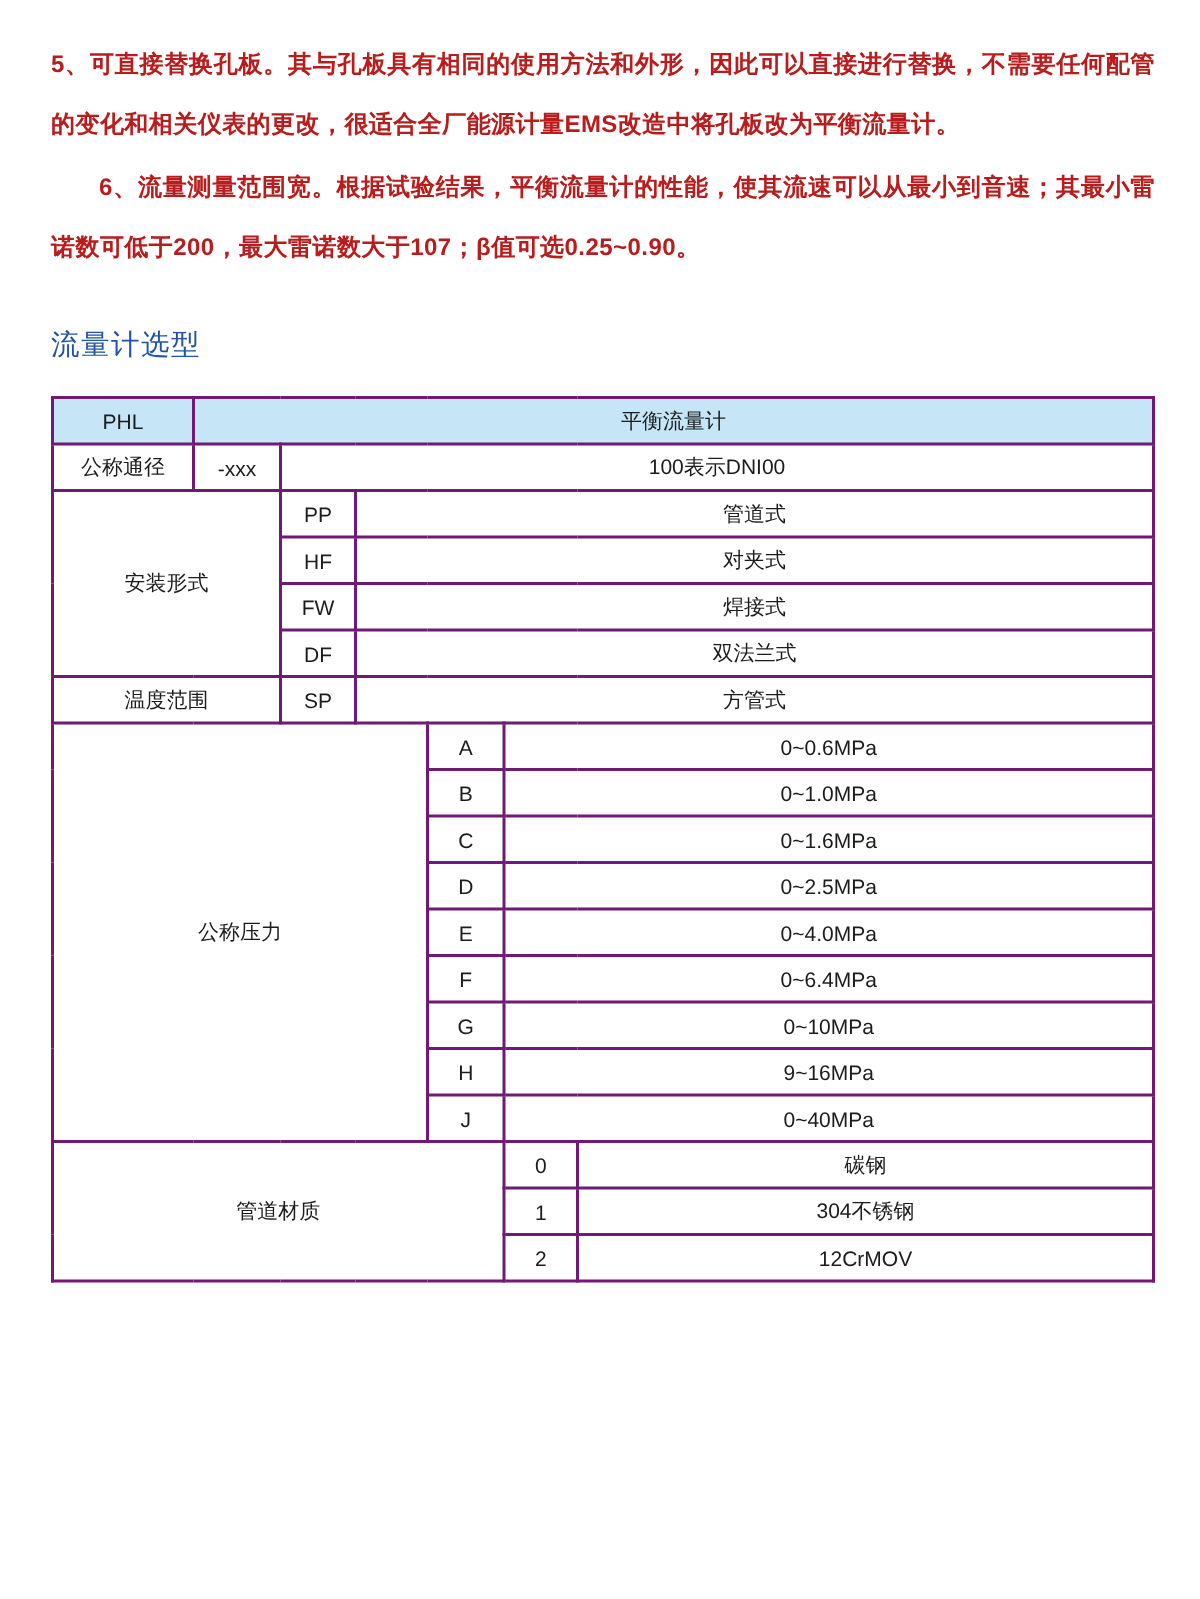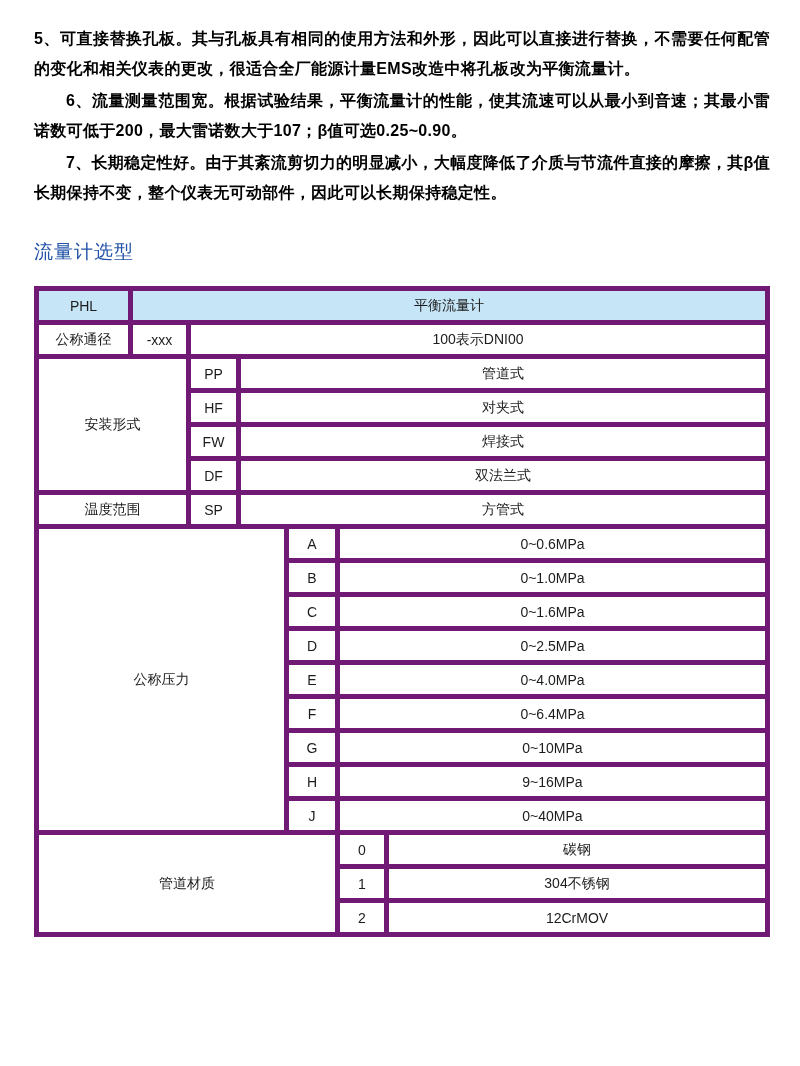--- a/index.html
+++ b/index.html
@@ -11,24 +11,24 @@
     padding: 24px 30px 0 34px;
     background: #ffffff;
     font-family: "Liberation Sans", "DejaVu Sans", sans-serif;
     color: #111111;
     overflow: hidden;
   }
   
   .body-text p {
     margin: 0 0 2px 0;
     font-size: 16px;
-    line-height: 30px;
+    line-height: 40px;
     font-weight: bold;
     text-align: justify;
-    color: #000000;
+    color: #b91c1c;
     letter-spacing: 0.3px;
   }
   .body-text p.indent { text-indent: 2em; }
   
   .section-title {
     margin-top: 31px;
     font-size: 19px;
     font-weight: normal;
     color: #2353a8;
     letter-spacing: 1px;
@@ -37,42 +37,41 @@
   .selection-table {
     margin-top: 21px;
     width: 736px;
     border-collapse: collapse;
     table-layout: fixed;
     font-size: 14px;
     color: #1c1c1c;
     border: 2px solid #4d4d4d;
   }
   .selection-table td {
-    border: 5px solid #701a75;
+    border: 2px solid #701a75;
     height: 29px;
     padding: 0;
     vertical-align: middle;
     background: #ffffff;
     text-align: center;
   }
   .selection-table tr.head td { background: #c6e5f7; }
   .c-center { text-align: center; }
   .c-label  { text-align: left; padding-left: 24px; }
   .c-desc   { text-align: left; padding-left: 11px; }
   .c-desc-wide { text-align: left; padding-left: 23px; }
 </style>
 </head>
 <body>
 
 <div class="page">
 
   <div class="body-text">
     <p>5、可直接替换孔板。其与孔板具有相同的使用方法和外形，因此可以直接进行替换，不需要任何配管的变化和相关仪表的更改，很适合全厂能源计量EMS改造中将孔板改为平衡流量计。</p>
     <p class="indent">6、流量测量范围宽。根据试验结果，平衡流量计的性能，使其流速可以从最小到音速；其最小雷诺数可低于200，最大雷诺数大于107；β值可选0.25~0.90。</p>
-    <p class="indent">7、长期稳定性好。由于其紊流剪切力的明显减小，大幅度降低了介质与节流件直接的摩擦，其β值长期保持不变，整个仪表无可动部件，因此可以长期保持稳定性。</p>
   </div>
 
   <div class="section-title">流量计选型</div>
 
   <table class="selection-table">
     <colgroup>
       <col style="width:94px">
         <col style="width:58px">
         <col style="width:50px">
       <col style="width:48px">

